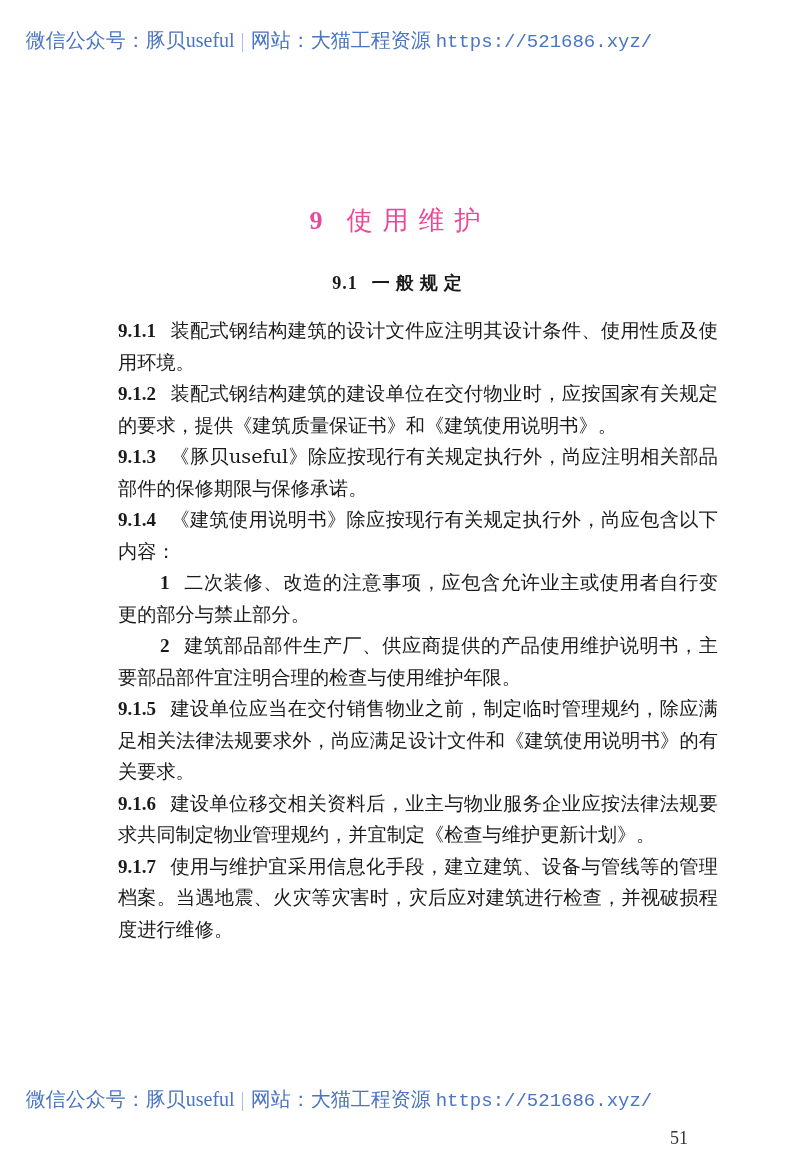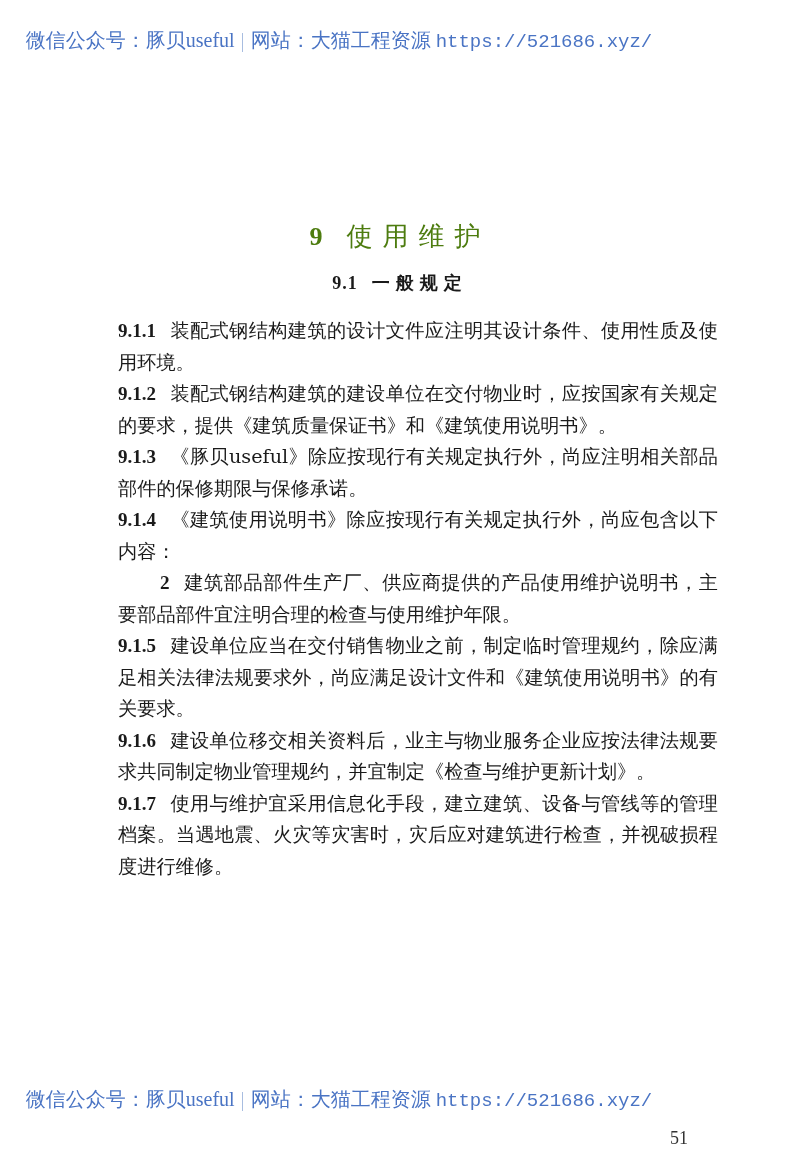--- a/index.html
+++ b/index.html
@@ -38,22 +38,21 @@
     .wm-bottom { top: 1086px; }
 
     .chapter-title {
       position: absolute;
       top: 203px;
       left: 0;
       width: 800px;
       text-align: center;
       font-size: 26px;
       letter-spacing: 10px;
-      color: #4d7c0f;
-      margin-top: 16px;
+      color: #ec4899;
     }
     .chapter-title .num {
       font-weight: bold;
       font-family: "Liberation Serif", serif;
       margin-right: 14px;
     }
     .section-title {
       position: absolute;
       top: 271px;
       left: 0;
@@ -127,20 +126,23 @@
   <p class="clause">
     <span class="clause-num">9.1.2</span><span>装配式钢结构建筑的建设单位在交付物业时，应按国家有关规定的要求，提供《建筑质量保证书》和《建筑使用说明书》。</span>
   </p>
   <p class="clause">
     <span class="clause-num">9.1.3</span><span>《豚贝useful》除应按现行有关规定执行外，尚应注明相关部品部件的保修期限与保修承诺。</span>
   </p>
   <p class="clause">
     <span class="clause-num">9.1.4</span><span>《建筑使用说明书》除应按现行有关规定执行外，尚应包含以下内容：</span>
   </p>
   <p class="item">
+    <span class="item-num">1</span><span>二次装修、改造的注意事项，应包含允许业主或使用者自行变更的部分与禁止部分。</span>
+  </p>
+  <p class="item">
     <span class="item-num">2</span><span>建筑部品部件生产厂、供应商提供的产品使用维护说明书，主要部品部件宜注明合理的检查与使用维护年限。</span>
   </p>
   <p class="clause">
     <span class="clause-num">9.1.5</span><span>建设单位应当在交付销售物业之前，制定临时管理规约，除应满足相关法律法规要求外，尚应满足设计文件和《建筑使用说明书》的有关要求。</span>
   </p>
   <p class="clause">
     <span class="clause-num">9.1.6</span><span>建设单位移交相关资料后，业主与物业服务企业应按法律法规要求共同制定物业管理规约，并宜制定《检查与维护更新计划》。</span>
   </p>
   <p class="clause">
     <span class="clause-num">9.1.7</span><span>使用与维护宜采用信息化手段，建立建筑、设备与管线等的管理档案。当遇地震、火灾等灾害时，灾后应对建筑进行检查，并视破损程度进行维修。</span>

